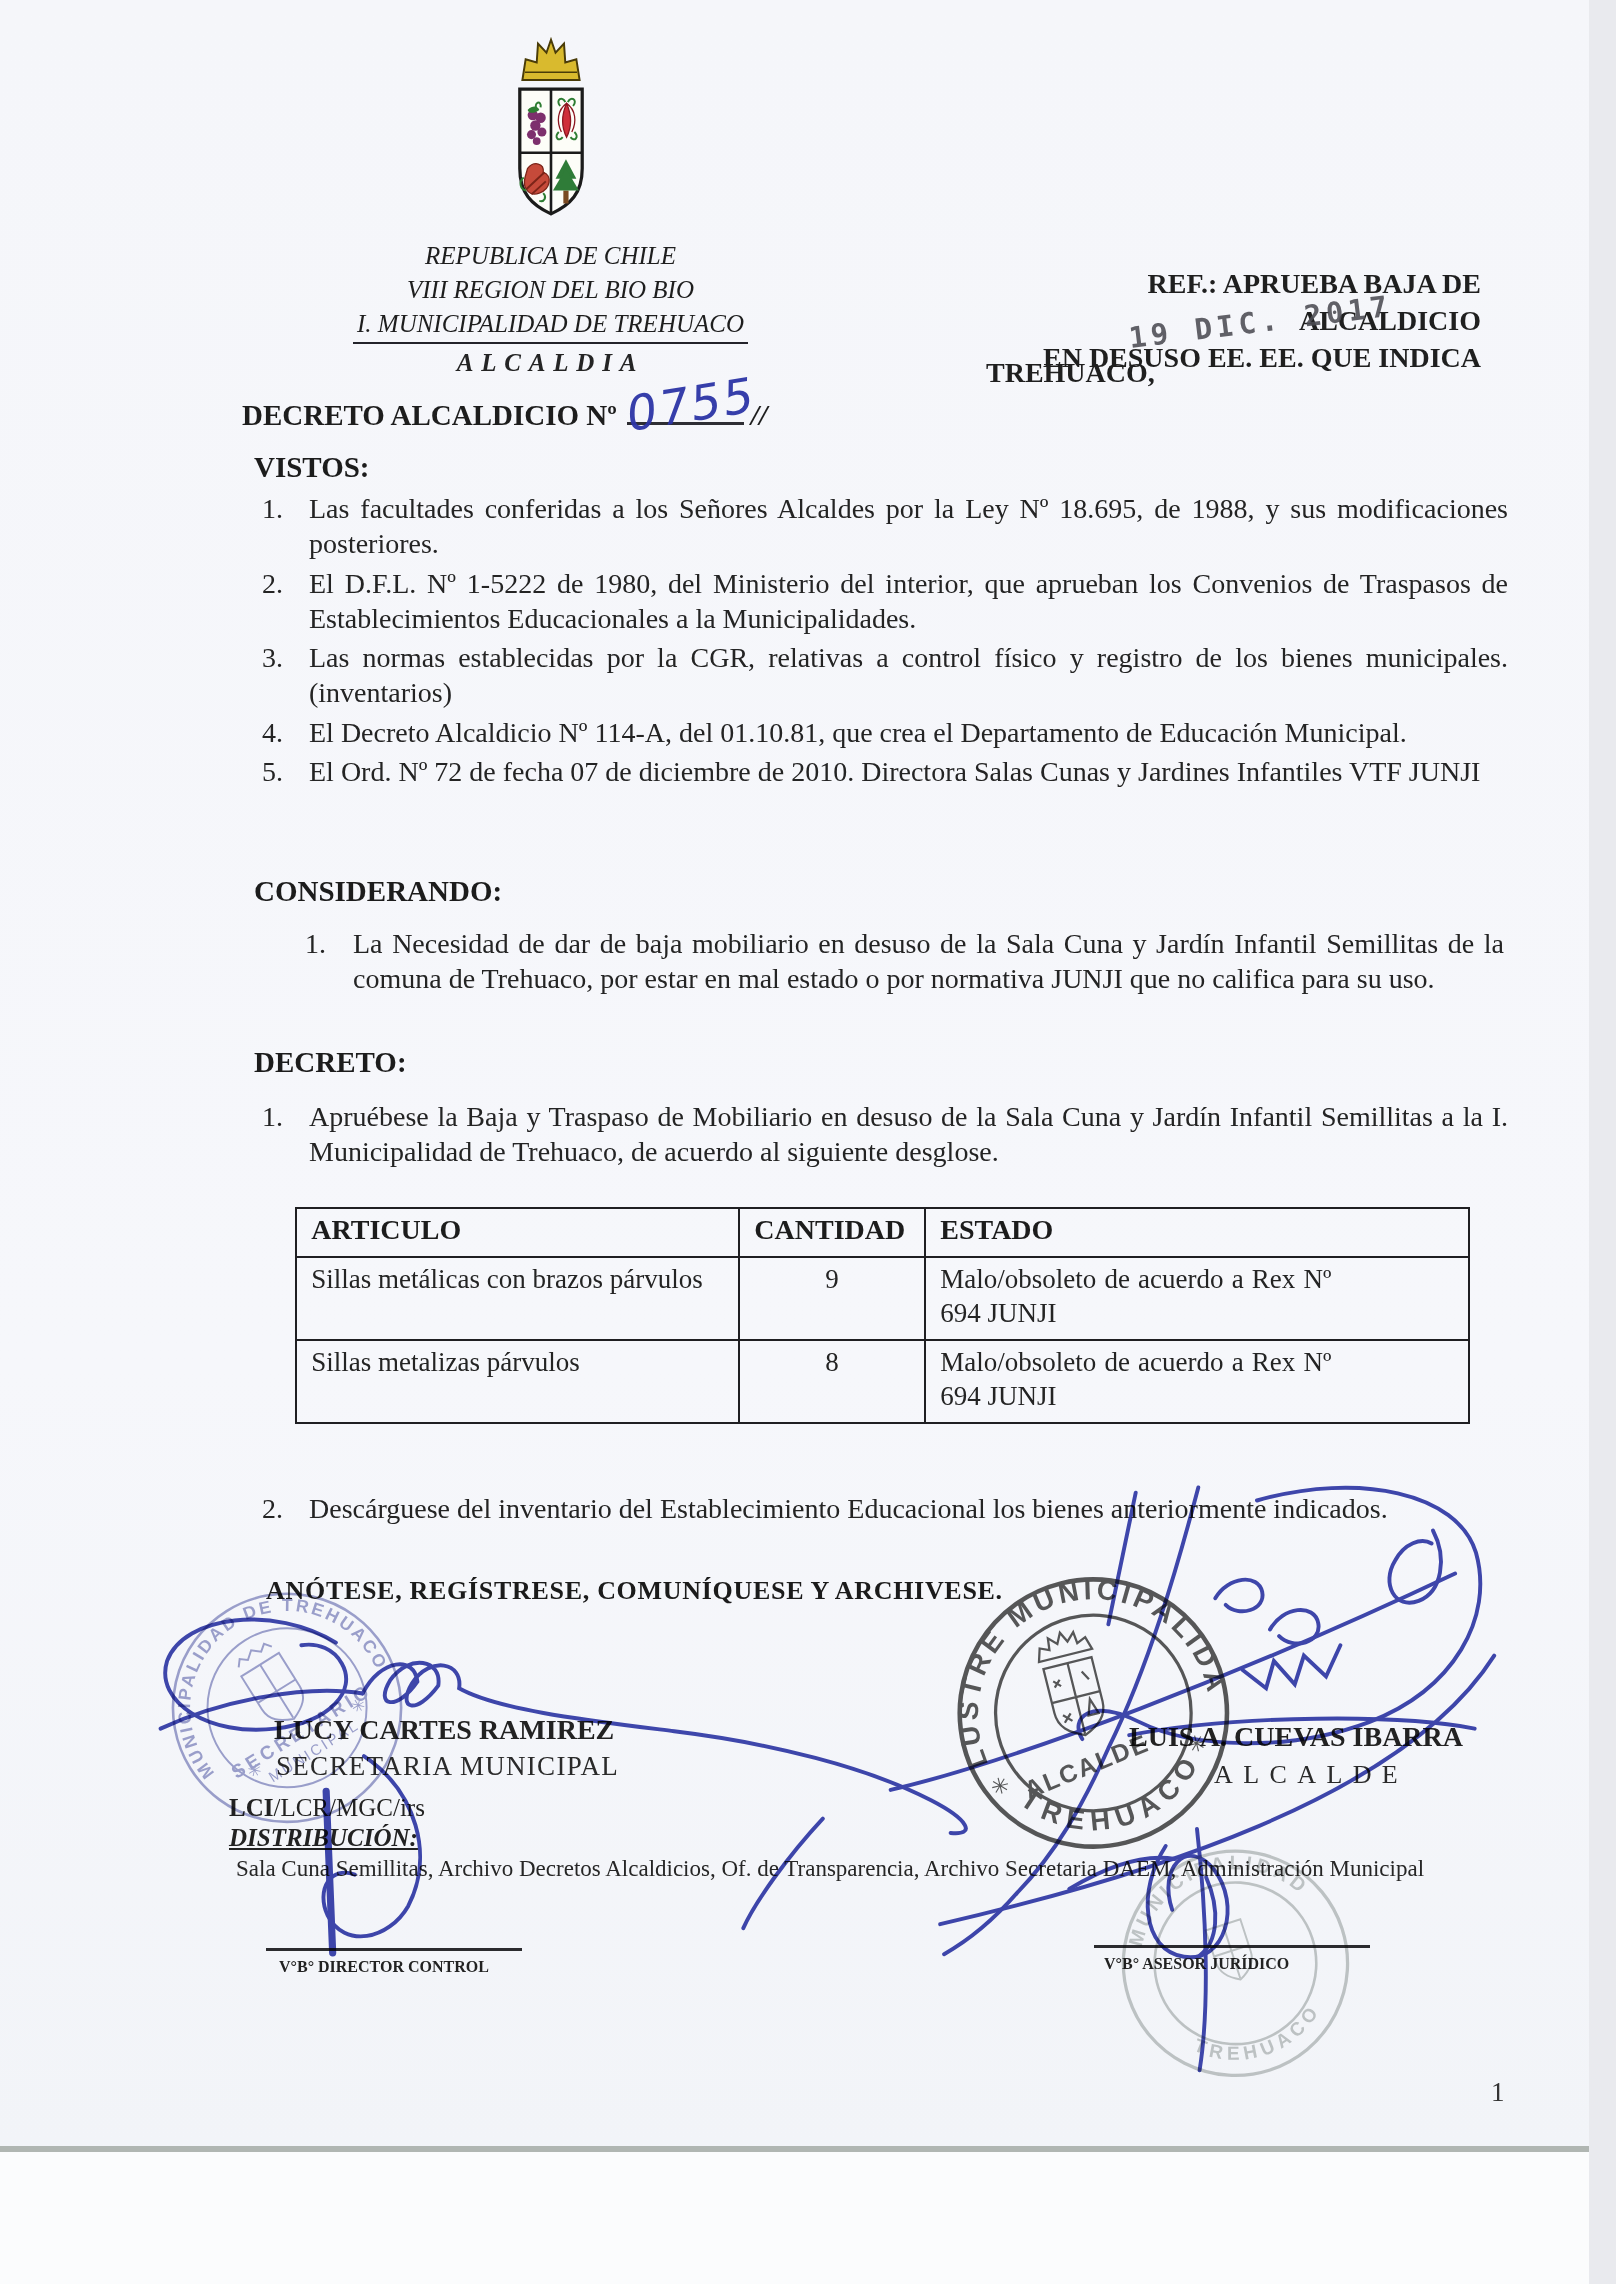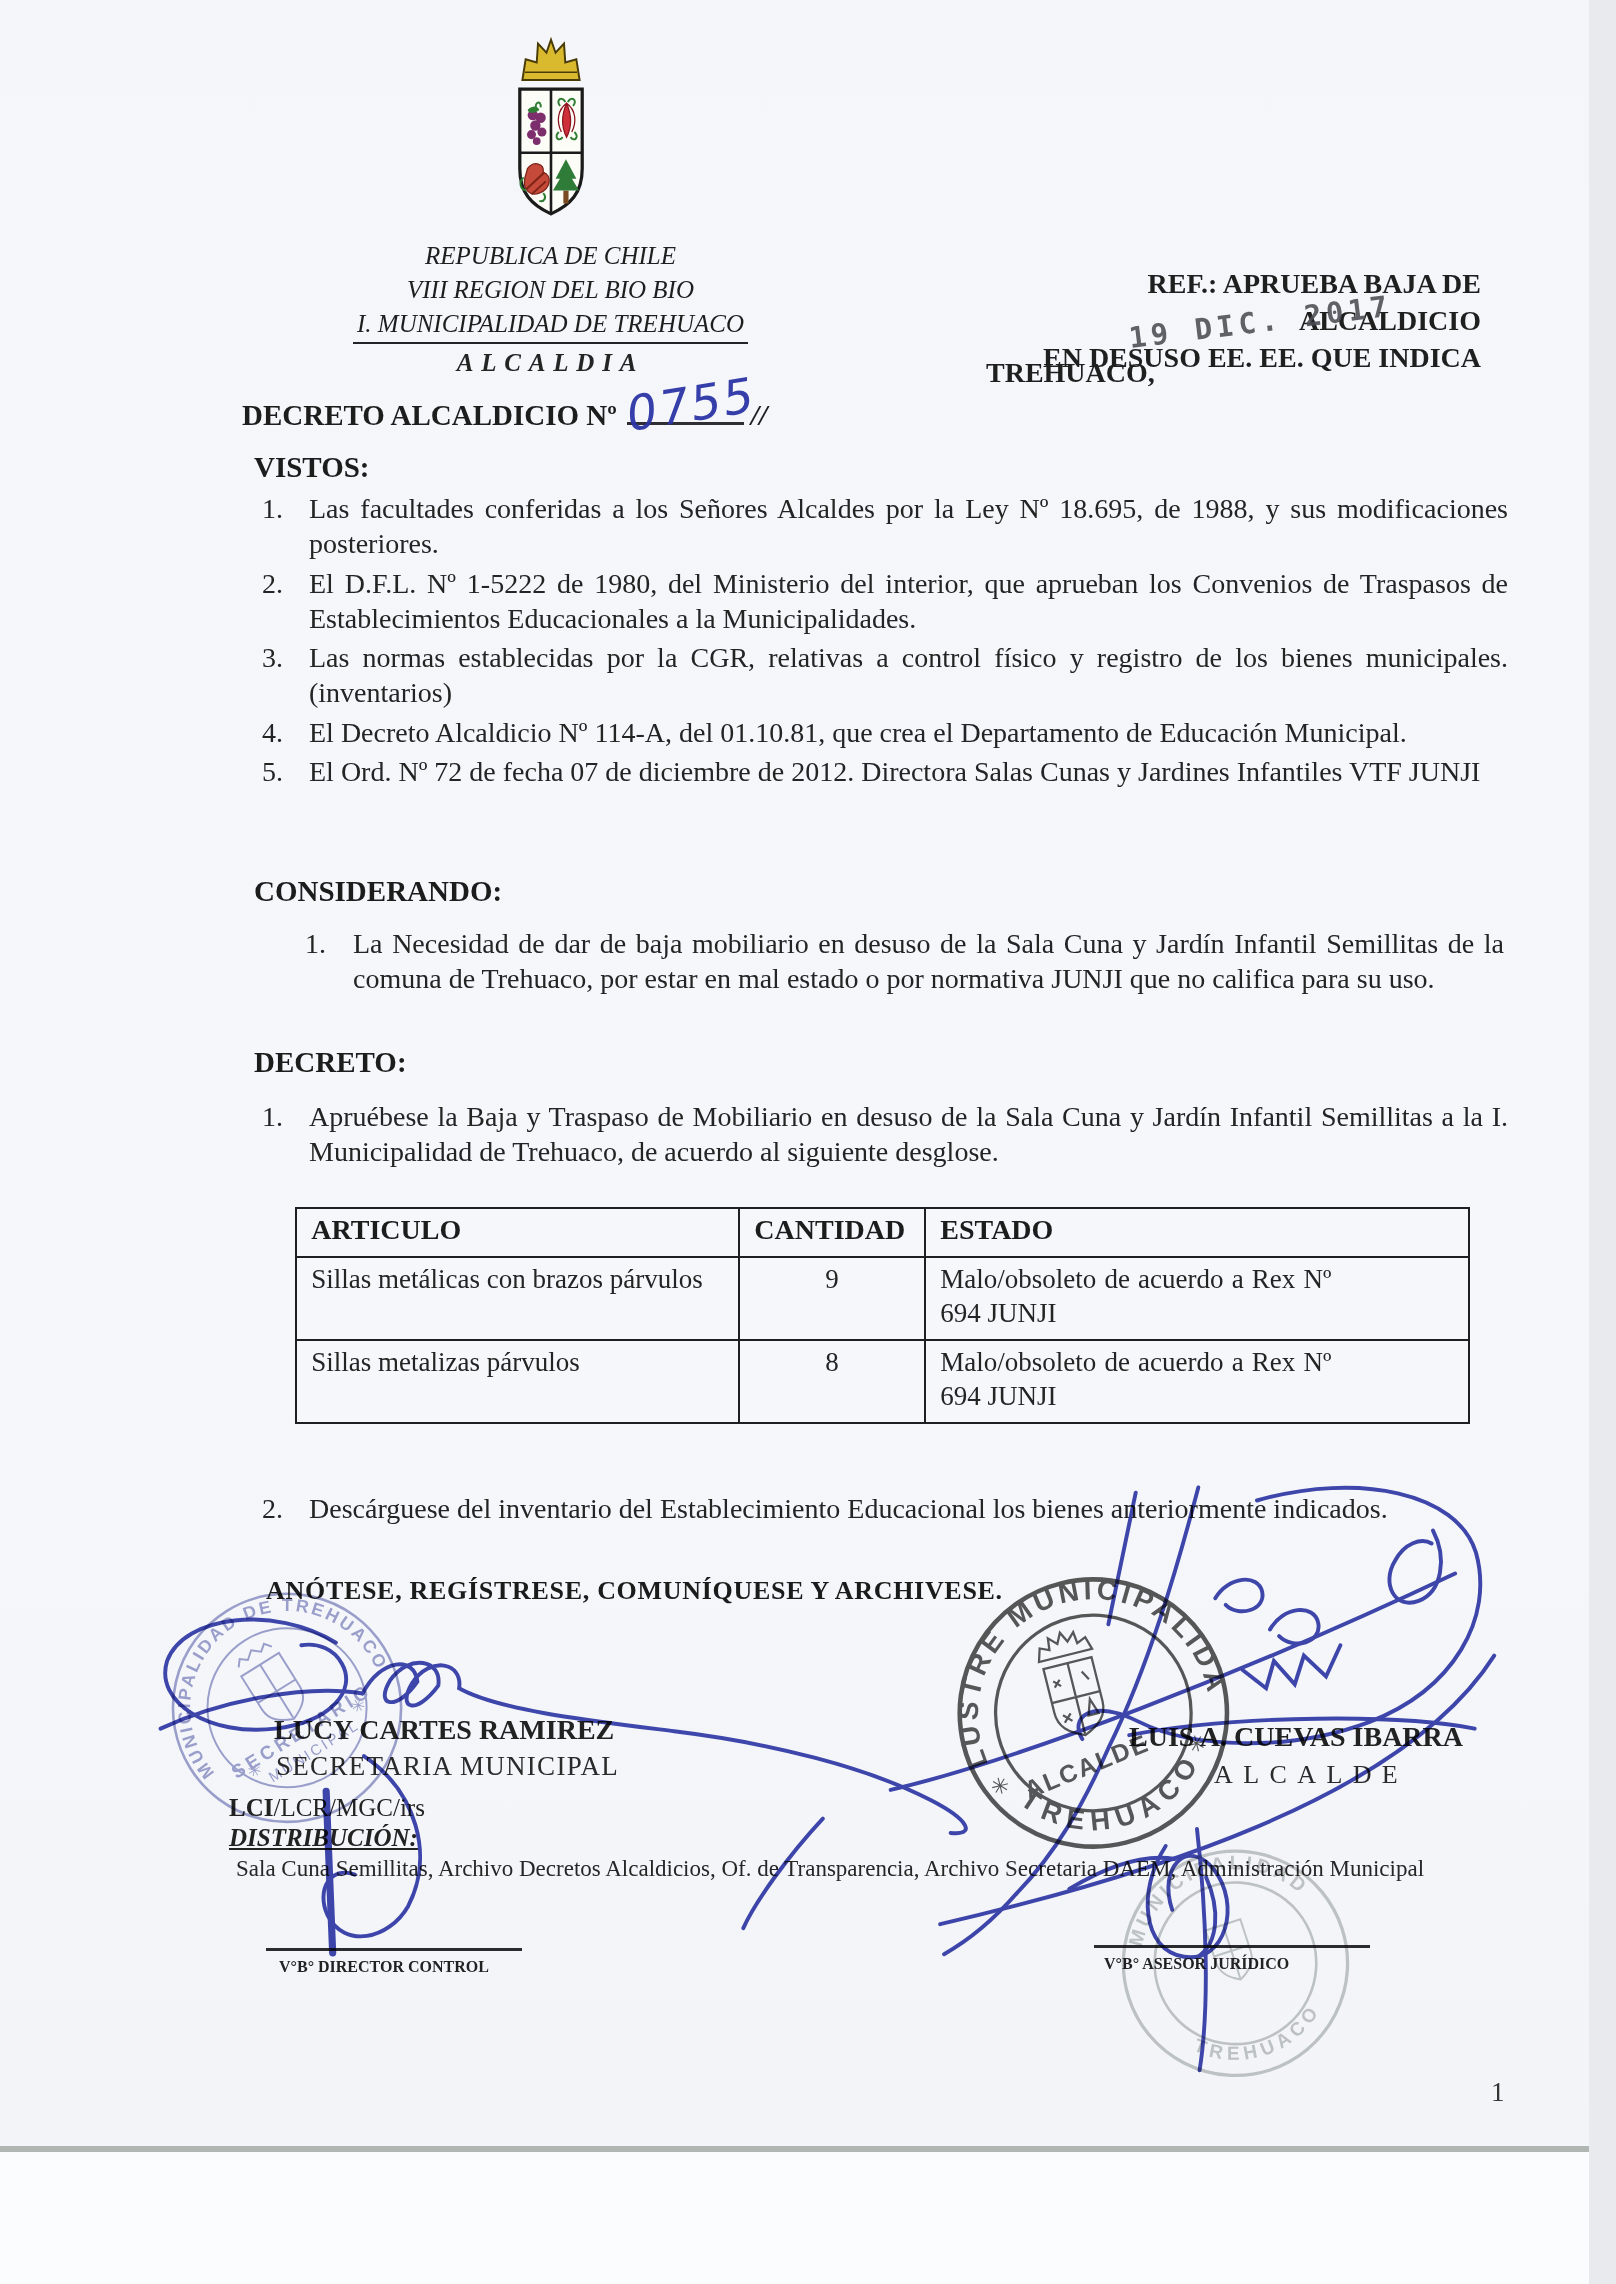--- a/index.html
+++ b/index.html
@@ -145,21 +145,21 @@
     <div class="nitem">
       <span class="num">3.</span>
       <span class="txt">Las normas establecidas por la CGR, relativas a control físico y registro de los bienes municipales. (inventarios)</span>
     </div>
     <div class="nitem">
       <span class="num">4.</span>
       <span class="txt">El Decreto Alcaldicio Nº 114-A, del 01.10.81, que crea el Departamento de Educación Municipal.</span>
     </div>
     <div class="nitem">
       <span class="num">5.</span>
-      <span class="txt">El Ord. Nº 72 de fecha 07 de diciembre de 2012. Directora Salas Cunas y Jardines Infantiles VTF JUNJI</span>
+      <span class="txt">El Ord. Nº 72 de fecha 07 de diciembre de 2010. Directora Salas Cunas y Jardines Infantiles VTF JUNJI</span>
     </div>
   </div>
 
   <div class="abs sec-h" style="left:254px;top:875px;">CONSIDERANDO:</div>
   <div class="abs nlist cons" style="left:305px;top:926px;width:1199px;">
     <div class="nitem">
       <span class="num">1.</span>
       <span class="txt">La Necesidad de dar de baja mobiliario en desuso de la Sala Cuna y Jardín Infantil Semillitas de la comuna de Trehuaco, por estar en mal estado o por normativa JUNJI que no califica para su uso.</span>
     </div>
   </div>

